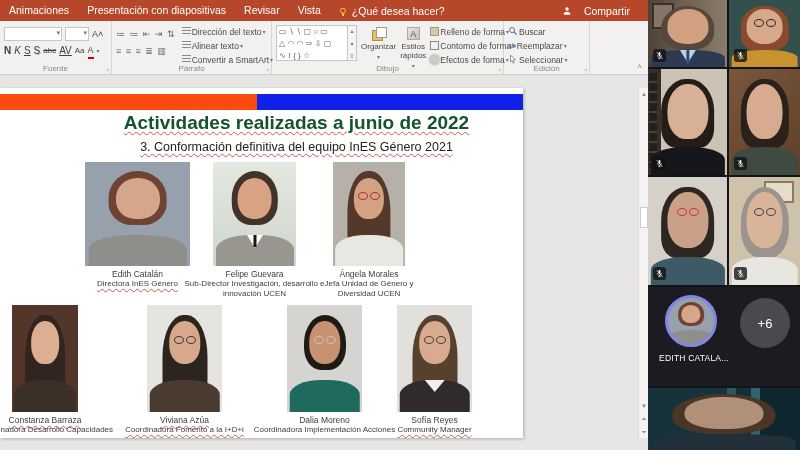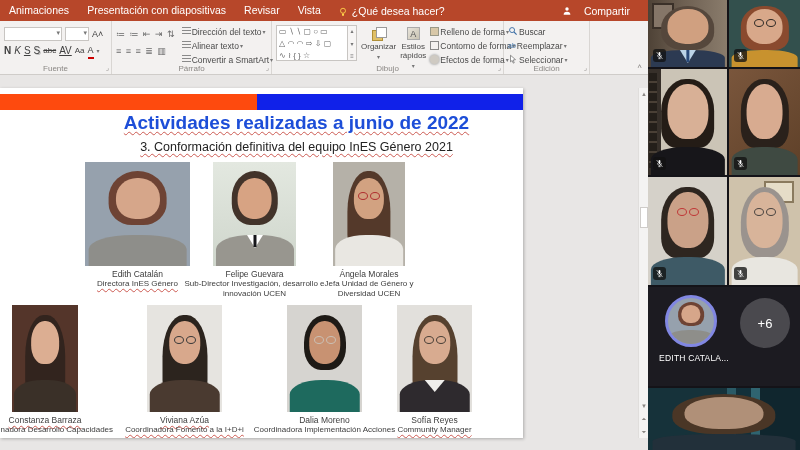--- a/index.html
+++ b/index.html
@@ -53,21 +53,21 @@
   .collapse { position:absolute; right:6px; bottom:3px; font-size:8px; color:#8a8784; }
 
   
   .workspace { position:absolute; left:0; top:75px; width:648px; height:375px; background:var(--workspace,#e8e6e5); }
   .slide { position:absolute; left:0; top:13px; width:523px; height:350px; background:#fff;
            box-shadow:1px 1px 3px rgba(0,0,0,.25); overflow:hidden; }
   .bar { position:absolute; top:6px; height:16px; }
   .bar.orange { left:0; width:257px; background:var(--slide-orange,#fe4a0e); }
   .bar.blue { left:257px; width:266px; background:var(--slide-blue,#1021e9); }
   .slide-title { position:absolute; left:80px; right:10px; top:24px; text-align:center;
-                 font-size:19px; font-weight:bold; color:#1d4ed8; }
+                 font-size:19px; font-weight:bold; color:#14532d; }
   .slide-sub { position:absolute; left:80px; right:10px; top:52px; text-align:center; font-size:12.5px; color:#222; }
   .sq, .slide-title, .slide-sub { text-decoration-line:underline; text-decoration-style:wavy;
         text-decoration-color:var(--spell-red,#cc5a52); text-decoration-thickness:1px; text-underline-offset:2px; }
 
   .member { position:absolute; }
   .photo { position:relative; width:100%; height:100%; overflow:hidden; background:var(--bg); }
   .hair { position:absolute; top:9%; left:50%; transform:translateX(-50%); width:56%; height:52%;
           background:var(--hair); border-radius:50% 50% 40% 40%; }
   .hair-long .hair { height:84%; width:60%; border-radius:46% 46% 28% 28%; }
   .head { position:absolute; top:15%; left:50%; transform:translateX(-50%); width:42%; height:40%;

